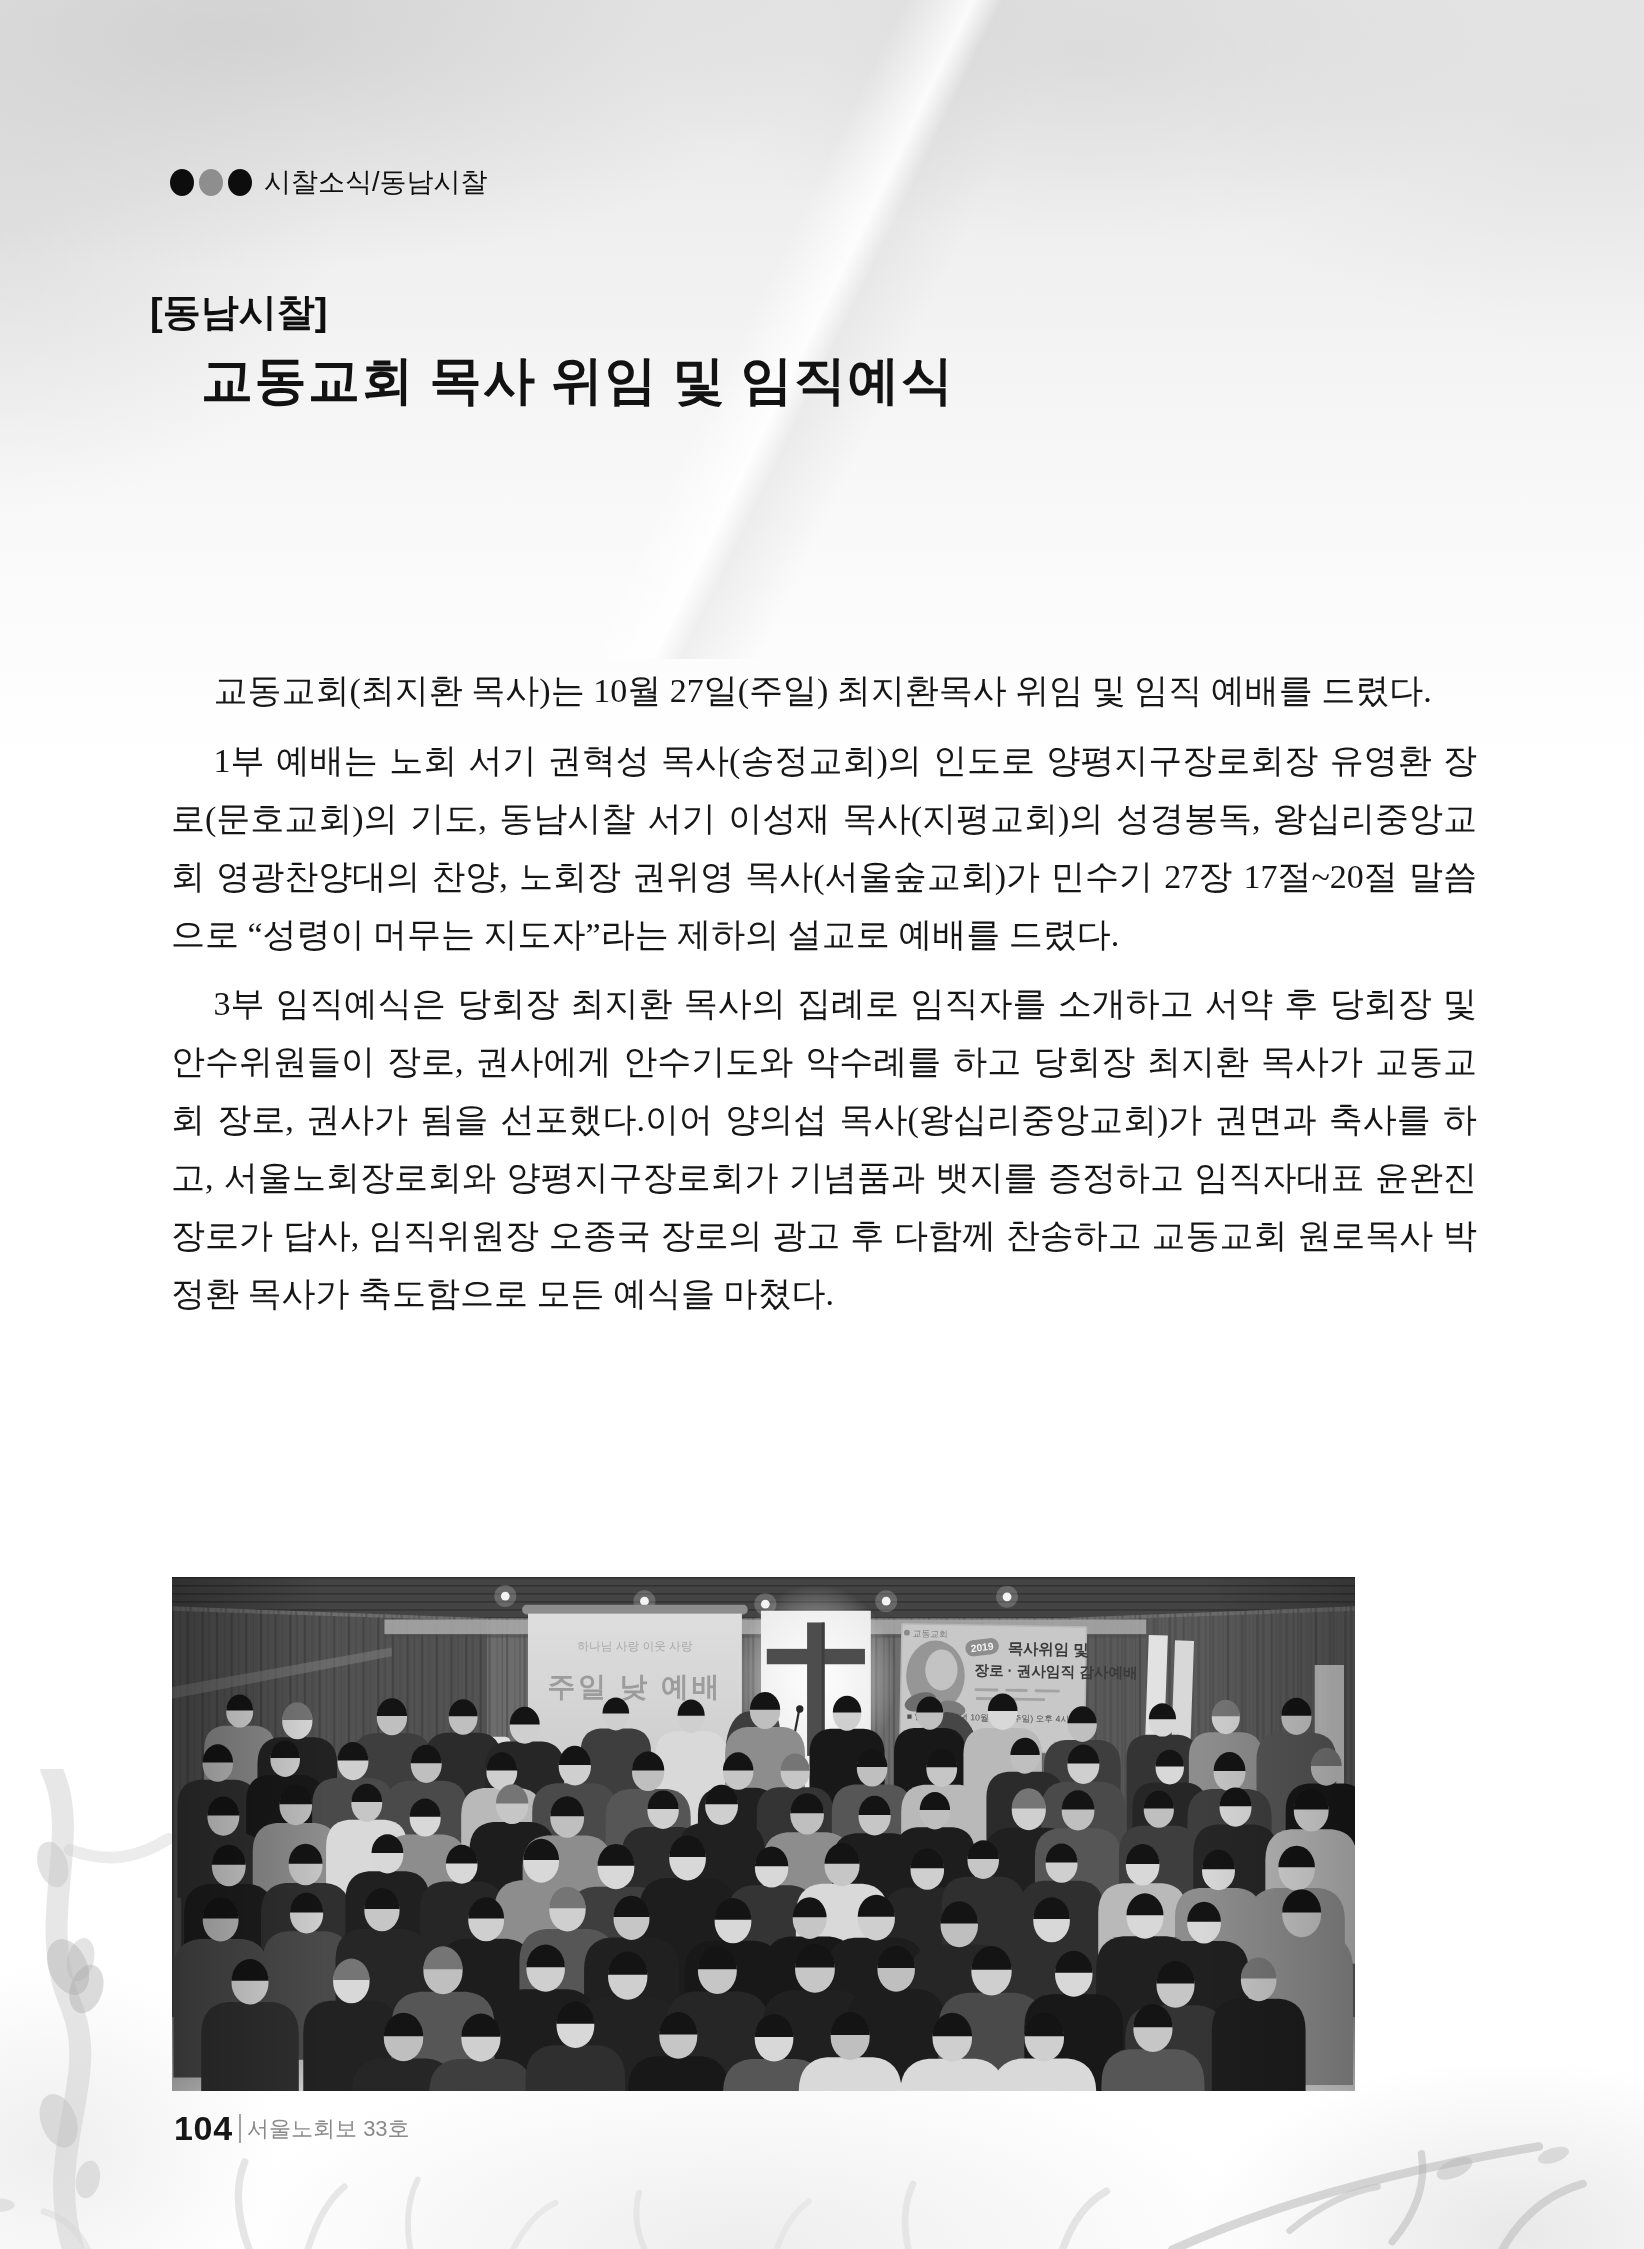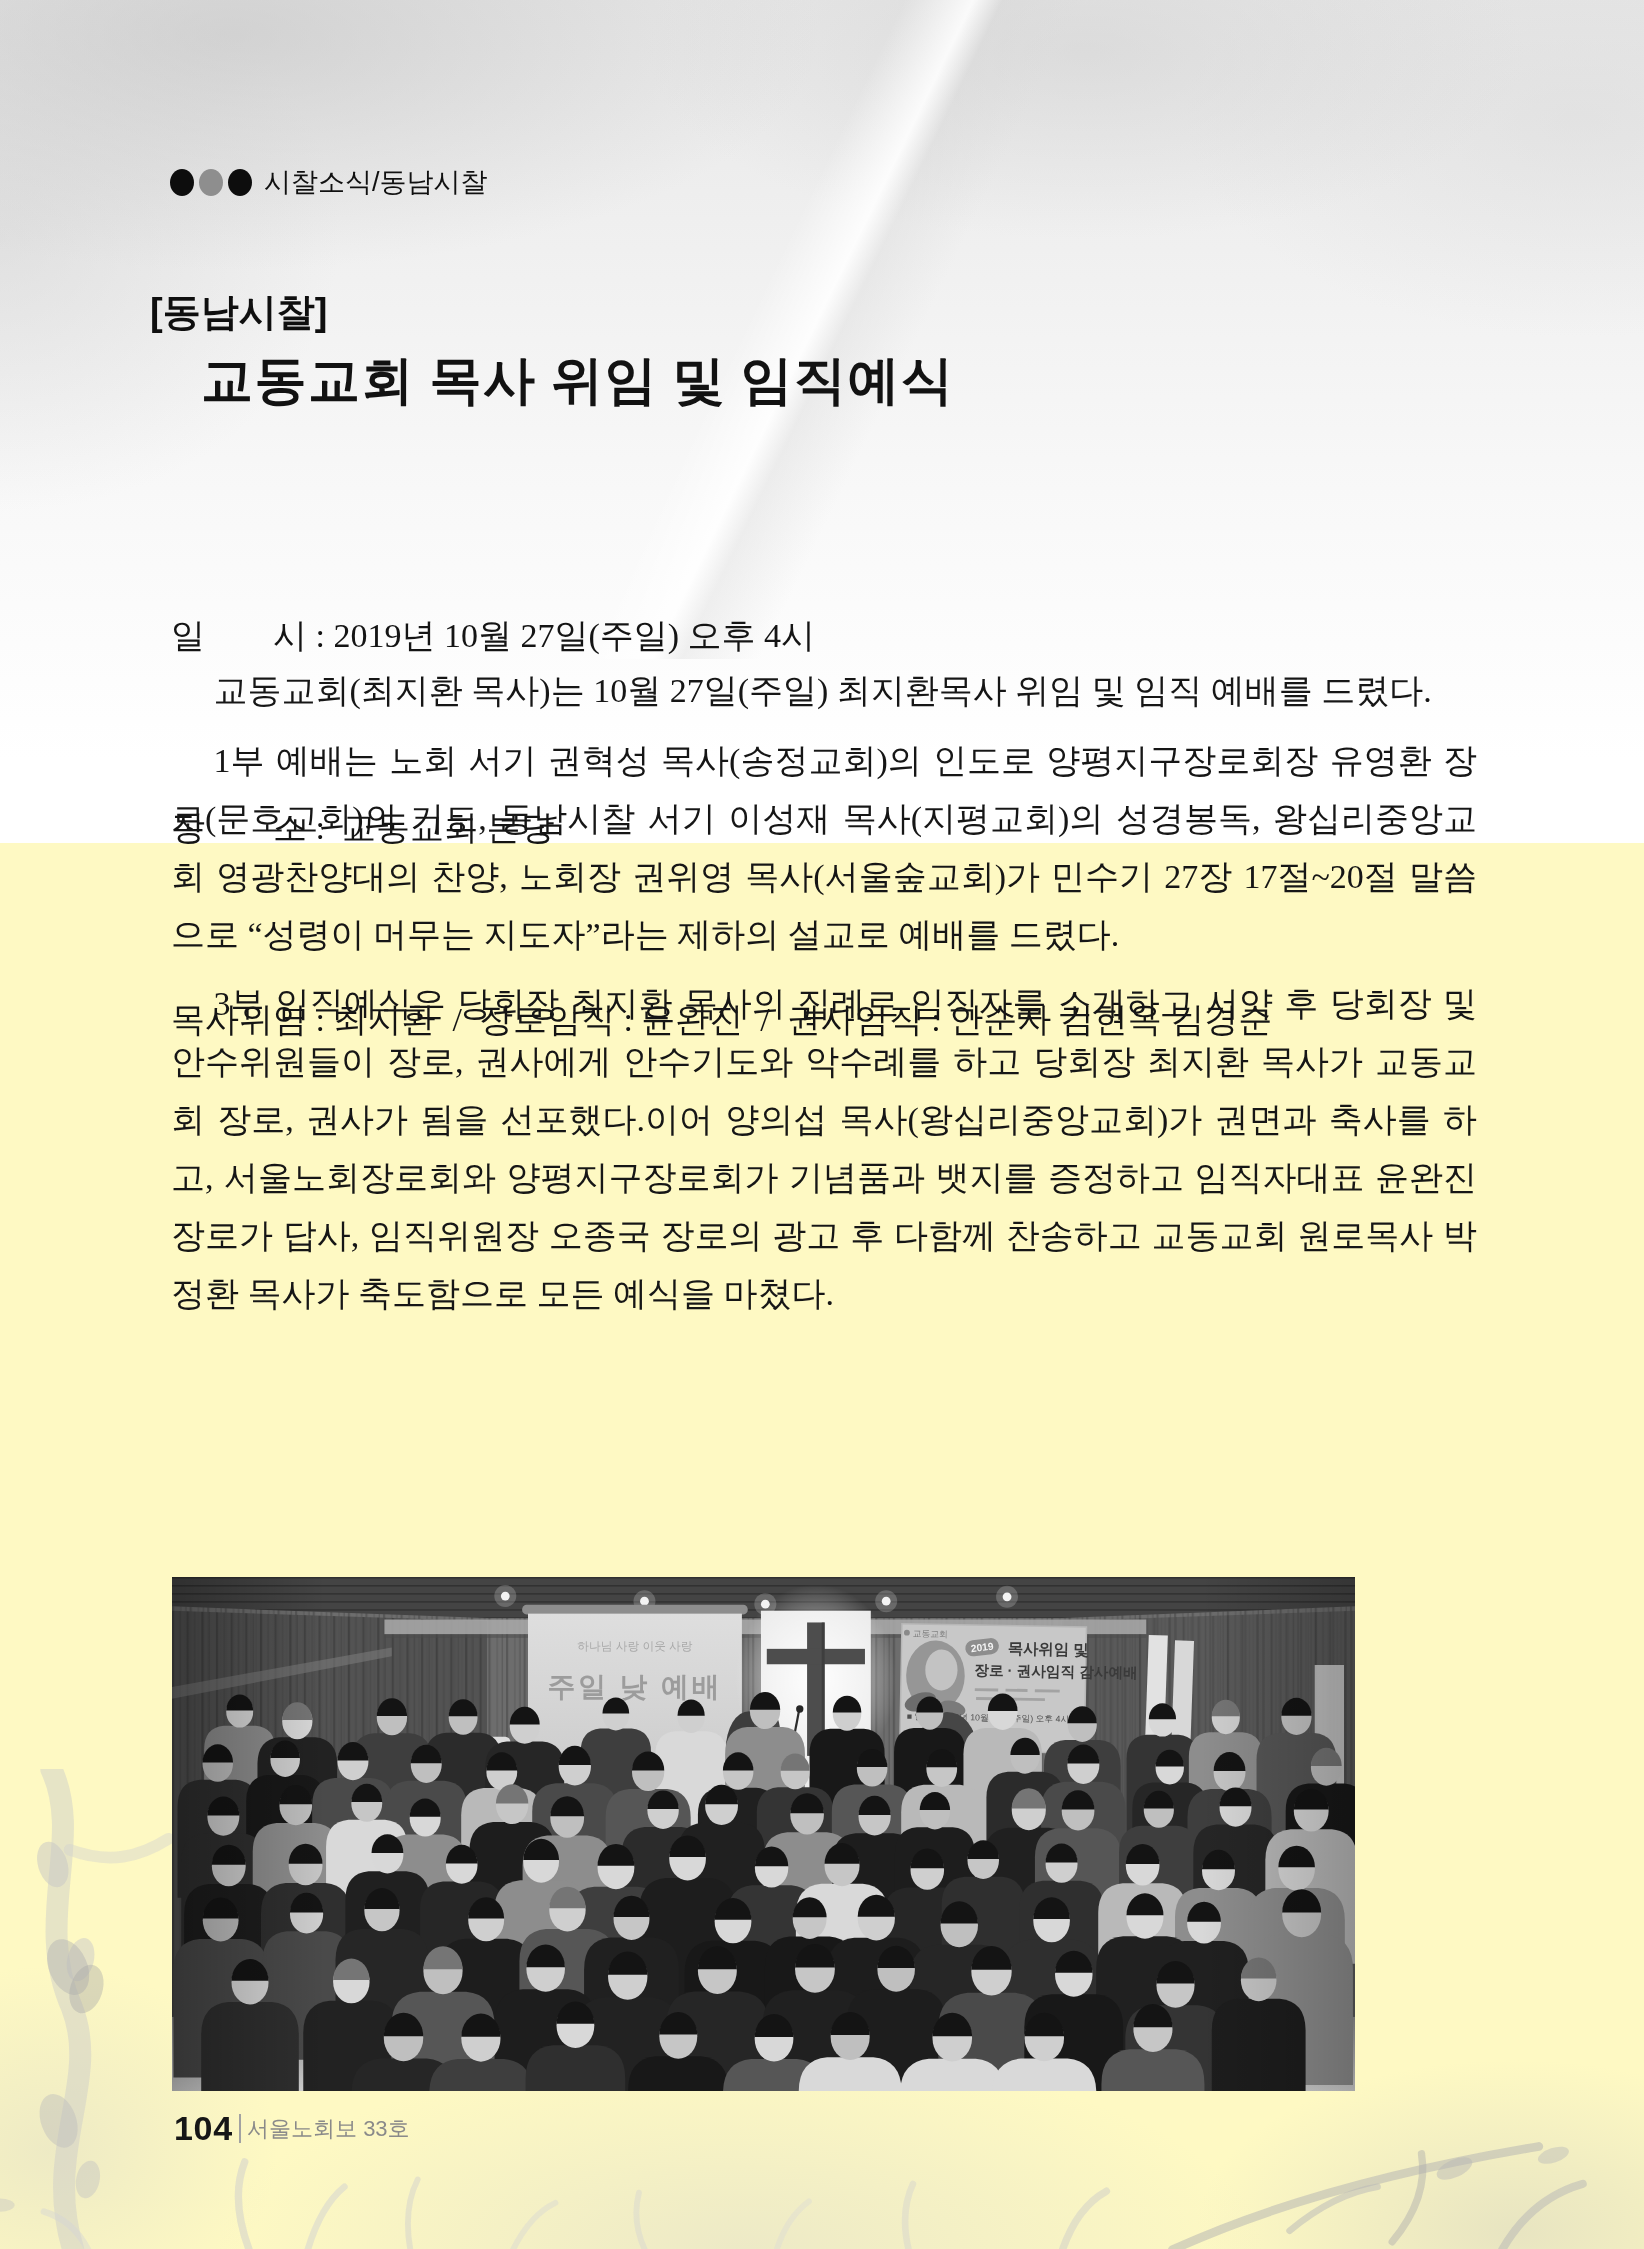--- a/index.html
+++ b/index.html
@@ -1,17 +1,17 @@
 <!DOCTYPE html>
 <html style="font-size:11.7px"><head>
 <meta charset="utf-8">
 <style>
   html,body{margin:0;padding:0;background:#6e6e6e;}
   .page{
-    position:relative;width:1645px;height:2250px;background:#fef9c3;overflow:hidden;
+    position:relative;width:1645px;height:2250px;background:#ffffff;overflow:hidden;
     font-family:"Liberation Serif","DejaVu Serif",serif;color:#181818;text-decoration:underline;
   }
   
   .texture-top{
     position:absolute;left:0;top:0;width:1645px;height:843px;pointer-events:none;
     background:
       radial-gradient(952px 381px at 14% 4%, rgba(188,188,188,.50), rgba(188,188,188,0) 62%),
       radial-gradient(733px 315px at 66% 6%, rgba(198,198,198,.38), rgba(198,198,198,0) 60%),
       radial-gradient(586px 476px at 0% 28%, rgba(202,202,202,.42), rgba(202,202,202,0) 58%),
       radial-gradient(659px 366px at 96% 14%, rgba(205,205,205,.30), rgba(205,205,205,0) 60%),
@@ -113,25 +113,20 @@
       <span class="dot d1"></span>
         <span class="dot d2"></span>
         <span class="dot d3"></span>
     </span>
     <span>시찰소식/동남시찰</span>
   </div>
 
   <div class="section-tag">[동남시찰]</div>
   <div class="article-title">교동교회 목사 위임 및 임직예식</div>
 
-  <div class="info-block">
-    <div>일　　시 : 2019년 10월 27일(주일) 오후 4시</div>
-    <div>장　　소 :  교동교회 본당</div>
-    <div>목사위임 : 최지환  /  장로임직 : 윤완진  /  권사임직 : 안순자 김현옥 김경순</div>
-  </div>
 
   <div class="body-text">
     <p>교동교회(최지환 목사)는 10월 27일(주일) 최지환목사 위임 및 임직 예배를 드렸다.</p>
     <p>1부 예배는 노회 서기 권혁성 목사(송정교회)의 인도로 양평지구장로회장 유영환 장로(문호교회)의 기도, 동남시찰 서기 이성재 목사(지평교회)의 성경봉독, 왕십리중앙교회 영광찬양대의 찬양, 노회장 권위영 목사(서울숲교회)가 민수기 27장 17절~20절 말씀으로 “성령이 머무는 지도자”라는 제하의 설교로 예배를 드렸다.</p>
     <p>3부 임직예식은 당회장 최지환 목사의 집례로 임직자를 소개하고 서약 후 당회장 및 안수위원들이 장로, 권사에게 안수기도와 악수례를 하고 당회장 최지환 목사가 교동교회 장로, 권사가 됨을 선포했다.이어 양의섭 목사(왕십리중앙교회)가 권면과 축사를 하고, 서울노회장로회와 양평지구장로회가 기념품과 뱃지를 증정하고 임직자대표 윤완진 장로가 답사, 임직위원장 오종국 장로의 광고 후 다함께 찬송하고 교동교회 원로목사 박정환 목사가 축도함으로 모든 예식을 마쳤다.</p>
   </div>
 
   <div class="photo-frame">
     <svg viewBox="0 0 1615 701" preserveAspectRatio="none">
       <defs>

